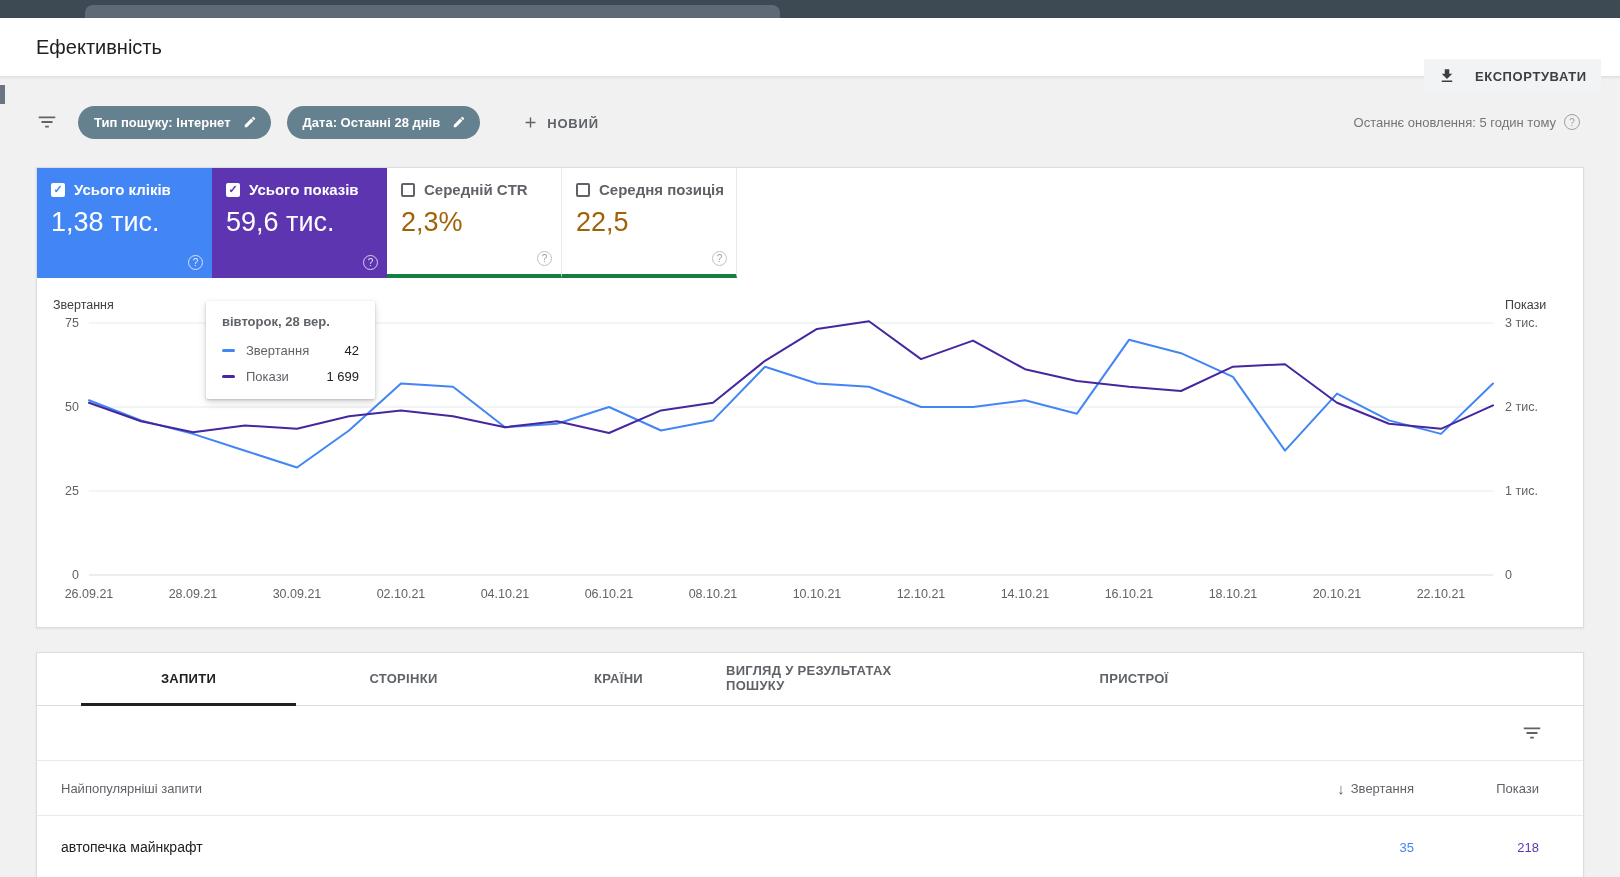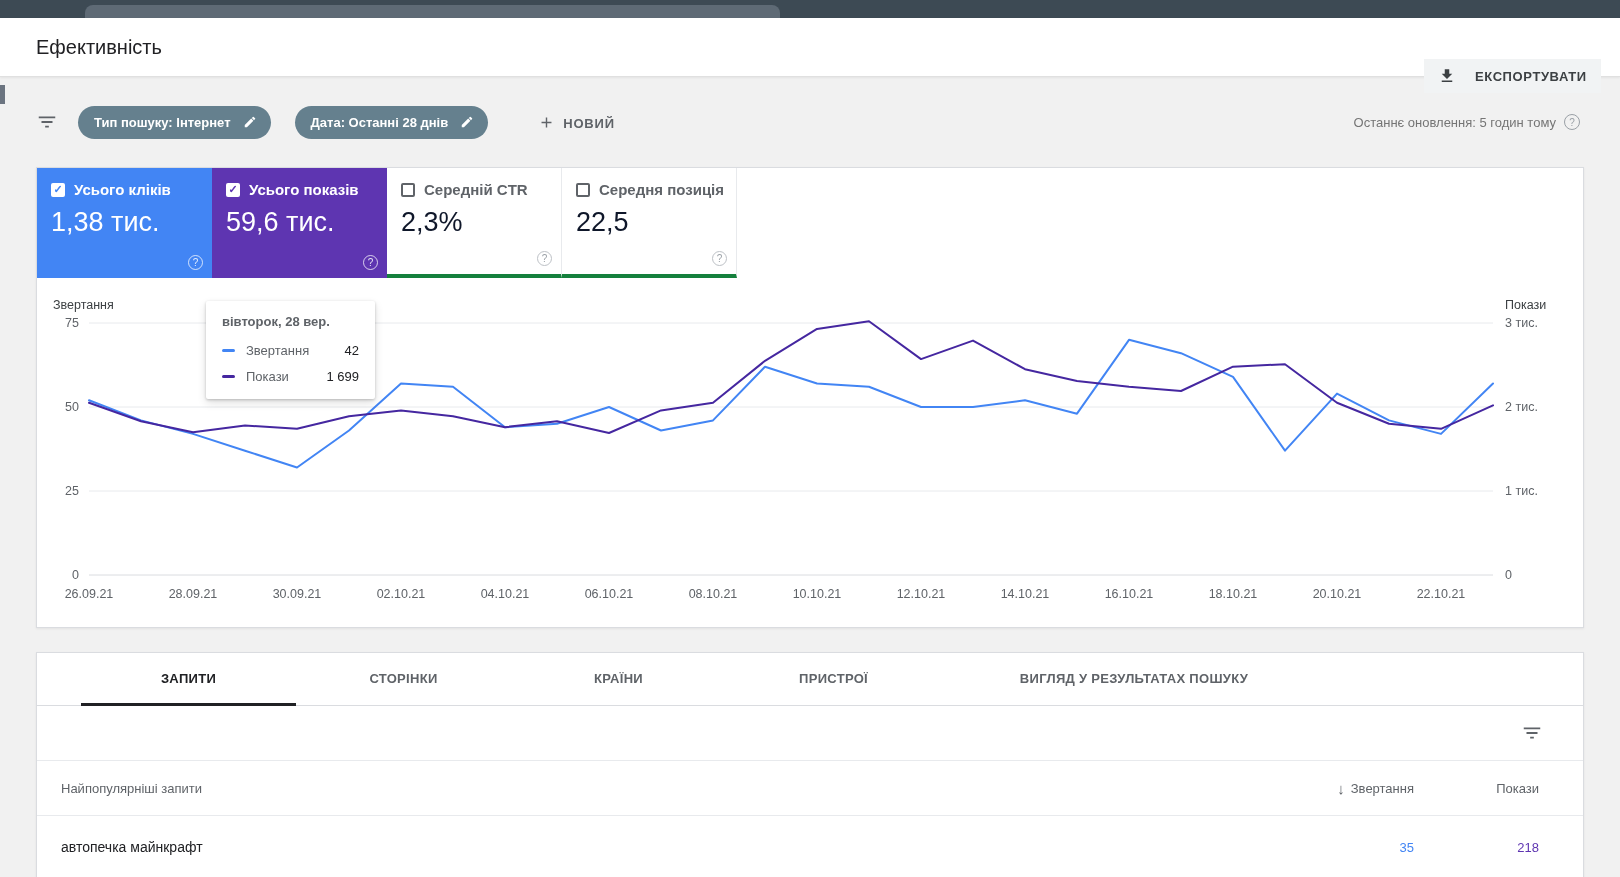--- a/index.html
+++ b/index.html
@@ -23,21 +23,21 @@
     font-family:inherit; font-size:13px; font-weight:700; letter-spacing:.6px; color:#3c4043;margin-top:28px; }
   .export-btn svg { fill:#3c4043; }
 
   
   .filterbar { position:absolute; top:77px; left:0; width:1620px; height:90px;
     display:flex; align-items:center; padding-left:36px; }
   .filter-icon { margin-right:20px; display:flex; }
   .filter-icon svg { fill:#5f6368; }
   .chip { display:inline-flex; align-items:center; height:33px; padding:0 14px 0 16px;
     background:#65808e; border-radius:17px; color:#fff; font-size:13px; font-weight:700;
-    margin-right:24px; cursor:pointer;text-align:center; }
+    margin-right:16px; cursor:pointer;text-align:center; }
   .chip .pencil { margin-left:12px; display:flex; }
   .chip svg { fill:#fff; }
   .new-btn { display:inline-flex; align-items:flex-end; gap:8px; margin-left:26px; background:none;
     border:none; cursor:pointer; font-family:inherit; font-size:13px; font-weight:700;
     letter-spacing:.8px; color:#5f6368; }
   .new-btn svg { fill:#5f6368; }
   .update-info { margin-left:auto; padding-right:40px; display:flex; align-items:center; gap:8px;
     font-size:13px; color:#757575; }
   .help-icon { width:16px; height:16px; border-radius:50%; border:1px solid #9aa0a6; color:#9aa0a6;
     font-size:10px; display:flex; align-items:center; justify-content:center; flex:0 0 auto; }
@@ -51,21 +51,21 @@
   
   .cards { display:flex; height:110px; }
   .metric-card { width:175px; height:110px; position:relative; padding:13px 14px; cursor:pointer; }
   .metric-card.card-clicks { background:#4285f4; color:#fff; }
   .metric-card.card-impr { background:#5e35b1; color:#fff; }
   .metric-card.unchecked { background:#fff; border-right:1px solid #e8eaed; border-bottom:4px solid #15803d; }
   .metric-card .top { display:flex; align-items:center; gap:9px; }
   .metric-label { font-size:15px; font-weight:700; white-space:nowrap; }
   .metric-card.unchecked .metric-label { color:#5f6368; }
   .metric-value { font-size:27px; font-weight:400; margin-top:9px; }
-  .metric-card.unchecked .metric-value { color:#0f172a; }
+  .metric-card.unchecked .metric-value { color:#a16207; }
   .checkbox { width:14px; height:14px; border-radius:2px; flex:0 0 auto;
     display:flex; align-items:center; justify-content:center; font-size:11px; font-weight:700; }
   .checkbox.checked { background:#fff; }
   .card-clicks .checkbox.checked { color:#4285f4; }
   .card-impr .checkbox.checked { color:#5e35b1; }
   .checkbox.empty { border:2px solid #5f6368; background:#fff; }
   .card-help { position:absolute; right:9px; bottom:8px; }
   .metric-card .help-icon { border-color:rgba(255,255,255,.75); color:rgba(255,255,255,.85); width:15px; height:15px; }
   .metric-card.unchecked .help-icon { border-color:#bdc1c6; color:#9aa0a6; }
 
@@ -247,22 +247,22 @@
       </div>
     </div>
   </div>
 </section>
 
 <section class="panel table-panel">
   <div class="tabs">
     <div class="tab active">ЗАПИТИ</div>
     <div class="tab">СТОРІНКИ</div>
     <div class="tab">КРАЇНИ</div>
+    <div class="tab">ВИГЛЯД У РЕЗУЛЬТАТАХ ПОШУКУ</div>
     <div class="tab">ПРИСТРОЇ</div>
-    <div class="tab">ВИГЛЯД У РЕЗУЛЬТАТАХ ПОШУКУ</div>
   </div>
   <div class="table-toolbar">
     <span style="display:flex; cursor:pointer;">
       <svg width="22" height="22" viewBox="0 0 24 24">
           <path d="M10 18h4v-2h-4v2zM3 6v2h18V6H3zm3 7h12v-2H6v2z"></path>
         </svg>
     </span>
   </div>
   <div class="table-header">
     <div class="col-main">Найпопулярніші запити</div>

